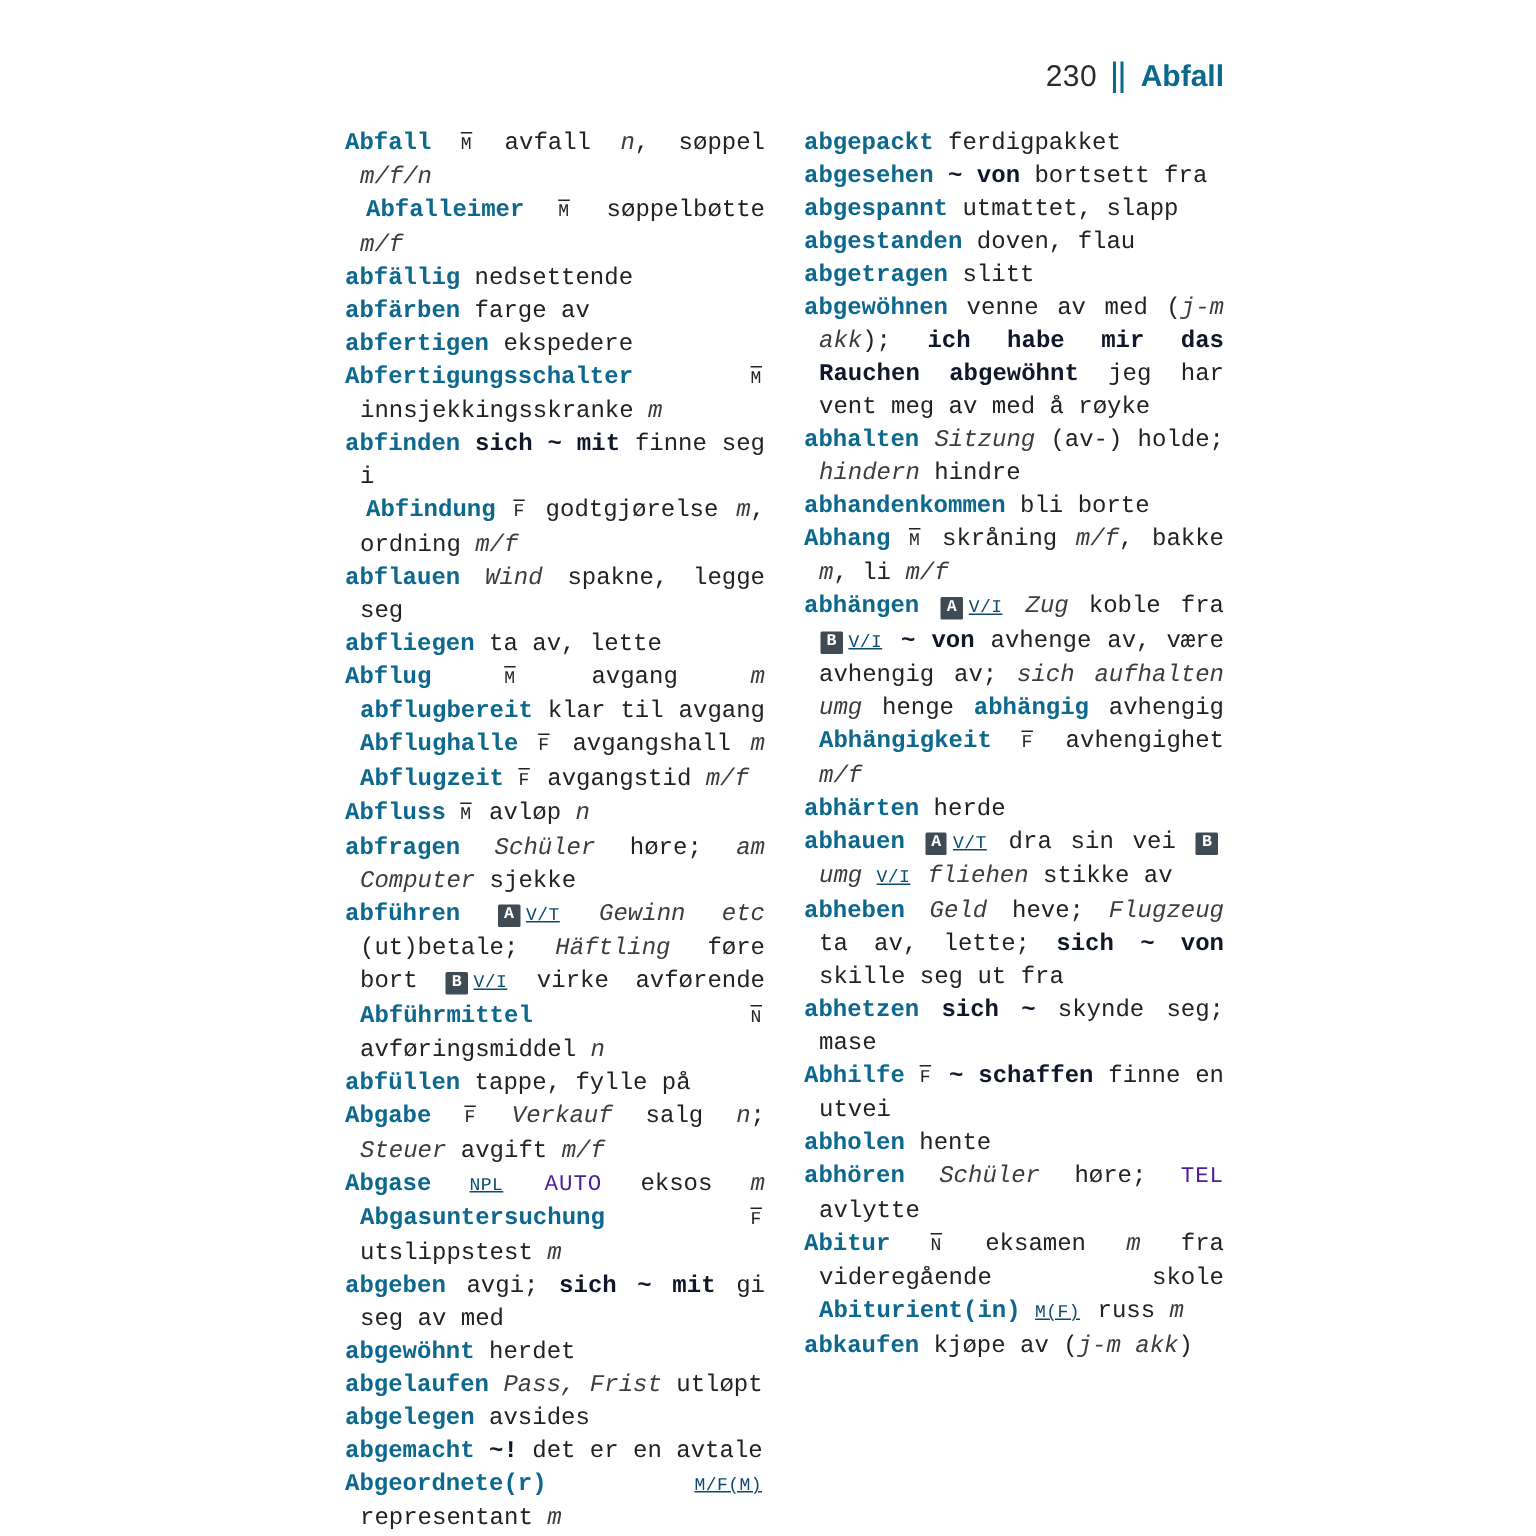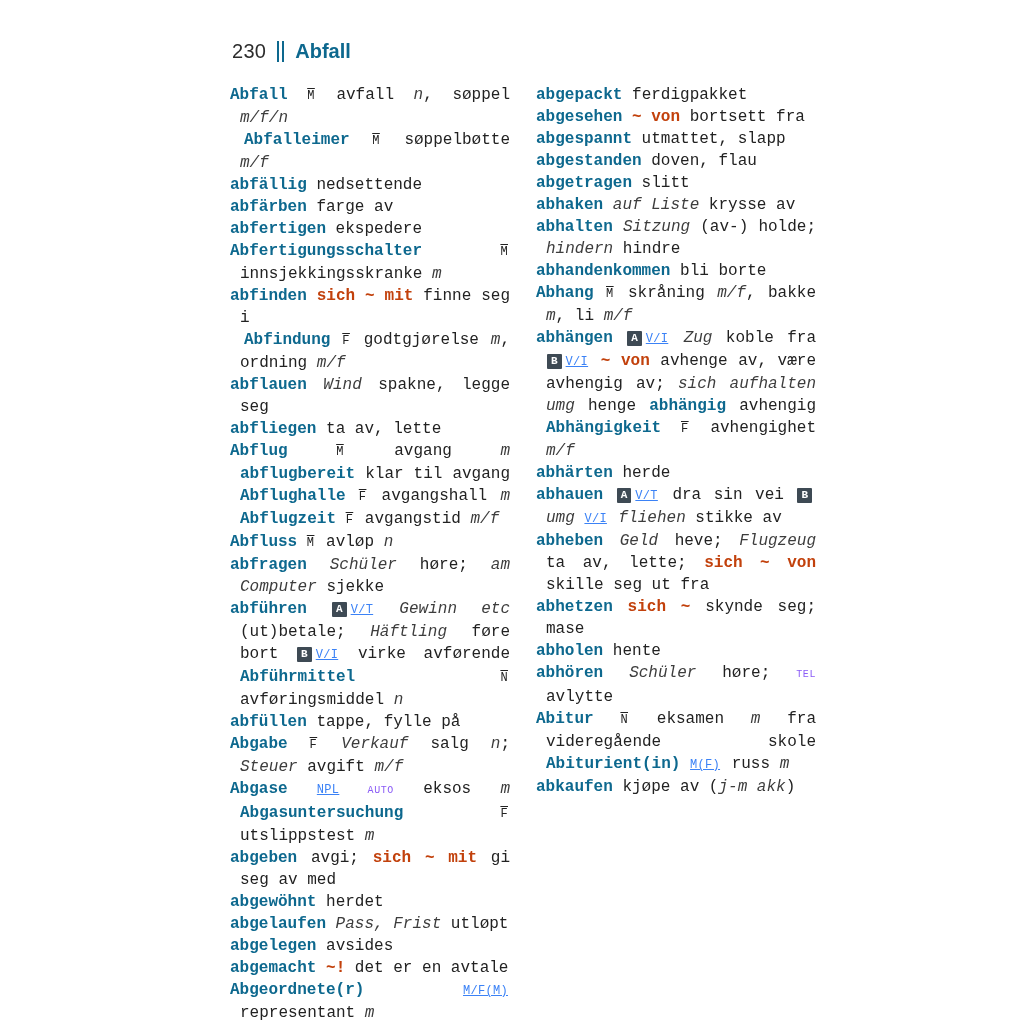--- a/index.html
+++ b/index.html
@@ -3,40 +3,40 @@
 <meta charset="utf-8">
 <style>
   :root { --accent:#0d688e; --box:#3e4a54; }
   * { box-sizing:border-box; }
   html,body { margin:0; padding:0; background:#ffffff; }
   .page {
     position:relative; width:1024px; height:1024px; background:#ffffff;
     font-family:"Liberation Sans", sans-serif; color:#1e1e1e; overflow:hidden;
   }
   .content { position:absolute; left:230px; top:40px; width:586px; }
-  .hdr { display:flex; align-items:center; gap:11px; margin:0 0 21px 2px; }
+  .hdr { display:flex; align-items:center; gap:11px; margin:0 0 21px 2px;justify-content:flex-end; }
   .pagenum { font-size:20px; color:#2c2c2c; letter-spacing:0.3px; }
   .dbar { width:7px; height:21px; border-left:2px solid var(--accent); border-right:2px solid var(--accent); }
   .guide { font-size:20px; font-weight:bold; color:var(--accent); }
   .columns { display:flex; gap:26px;font-family:Liberation Mono, monospace; }
   .col { width:280px; font-size:16px; line-height:22px; text-align:justify; hyphens:manual; }
   p.entry { margin:0; padding-left:10px; text-indent:-10px; }
   p.entry.sub { text-indent:4px; }
   .seg-h { color:var(--accent); font-weight:bold; }
-  .seg-b { font-weight:bold; color:#c2410c; }
+  .seg-b { font-weight:bold; color:#0f172a; }
   .seg-i { font-style:italic; color:#3d3d3d; }
   .seg-t { color:#222222; }
   .seg-o { font-size:12px; text-decoration:overline; letter-spacing:0.4px; margin:0 2px 0 0; color:#222; }
-  .seg-u { font-size:12px; text-decoration:underline; letter-spacing:0.3px; margin:0 2px 0 0; color:#3b82f6; }
+  .seg-u { font-size:12px; text-decoration:underline; letter-spacing:0.3px; margin:0 2px 0 0; color:#0c4a6e; }
   .seg-x {
     display:inline-block; background:var(--box); color:#ffffff; font-weight:bold;
     font-size:11px; line-height:13px; padding:1px 4px; margin:0 4px 0 1px;
     border-radius:1px; text-indent:0; vertical-align:1px;
   }
-  .seg-s { font-size:10px; color:#8b5cf6; letter-spacing:0.6px; }
+  .seg-s { font-size:15px; color:#4c1d95; letter-spacing:0.6px; }
 </style>
 </head>
 <body>
 
 <div class="page">
   <div class="content">
     <div class="hdr">
       <span class="pagenum">230</span>
       <span class="dbar"></span>
       <span class="guide">Abfall</span>
@@ -66,29 +66,30 @@
           <p class="entry"><span class="seg-h">abgelegen</span><span class="seg-t"> avsides</span></p>
           <p class="entry"><span class="seg-h">abgemacht</span><span class="seg-b"> ~!</span><span class="seg-t"> det er en avtale</span></p>
           <p class="entry"><span class="seg-h">Abgeordnete(r) </span><span class="seg-u">M/F(M)</span><span class="seg-t"> representant </span><span class="seg-i">m</span></p>
         </div>
       <div class="col" id="col-right">
           <p class="entry"><span class="seg-h">abgepackt</span><span class="seg-t"> ferdigpakket</span></p>
           <p class="entry"><span class="seg-h">abgesehen</span><span class="seg-b"> ~ von</span><span class="seg-t"> bortsett fra</span></p>
           <p class="entry"><span class="seg-h">abgespannt</span><span class="seg-t"> utmattet, slapp</span></p>
           <p class="entry"><span class="seg-h">abgestanden</span><span class="seg-t"> doven, flau</span></p>
           <p class="entry"><span class="seg-h">abgetragen</span><span class="seg-t"> slitt</span></p>
-          <p class="entry"><span class="seg-h">abhaken</span><span class="seg-i"> auf Liste</span><span class="seg-t"> krysse av</span></p>
+          <p class="entry"><span class="seg-h">abgewöhnen</span><span class="seg-t"> venne av med (</span><span class="seg-i">j-m akk</span><span class="seg-t">); </span><span class="seg-b">ich habe mir das Rauchen abgewöhnt</span><span class="seg-t"> jeg har vent meg av med å røyke</span></p>
           <p class="entry"><span class="seg-h">abhalten</span><span class="seg-i"> Sitzung</span><span class="seg-t"> (av-) holde; </span><span class="seg-i">hindern</span><span class="seg-t"> hindre</span></p>
           <p class="entry"><span class="seg-h">abhandenkommen</span><span class="seg-t"> bli borte</span></p>
           <p class="entry"><span class="seg-h">Abhang </span><span class="seg-o">M</span><span class="seg-t"> skråning </span><span class="seg-i">m/f</span><span class="seg-t">, bakke </span><span class="seg-i">m</span><span class="seg-t">, li </span><span class="seg-i">m/f</span></p>
           <p class="entry"><span class="seg-h">abhängen </span><span class="seg-x">A</span><span class="seg-u">V/I</span><span class="seg-i"> Zug</span><span class="seg-t"> koble fra </span><span class="seg-x">B</span><span class="seg-u">V/I</span><span class="seg-b"> ~ von</span><span class="seg-t"> avhenge av, være avhengig av; </span><span class="seg-i">sich aufhalten umg</span><span class="seg-t"> henge </span><span class="seg-h">abhängig</span><span class="seg-t"> avhengig </span><span class="seg-h">Abhängigkeit </span><span class="seg-o">F</span><span class="seg-t"> avhengighet </span><span class="seg-i">m/f</span></p>
           <p class="entry"><span class="seg-h">abhärten</span><span class="seg-t"> herde</span></p>
           <p class="entry"><span class="seg-h">abhauen </span><span class="seg-x">A</span><span class="seg-u">V/T</span><span class="seg-t"> dra sin vei </span><span class="seg-x">B</span><span class="seg-i"> umg </span><span class="seg-u">V/I</span><span class="seg-i"> fliehen</span><span class="seg-t"> stikke av</span></p>
           <p class="entry"><span class="seg-h">abheben</span><span class="seg-i"> Geld</span><span class="seg-t"> heve; </span><span class="seg-i">Flugzeug</span><span class="seg-t"> ta av, lette; </span><span class="seg-b">sich ~ von</span><span class="seg-t"> skille seg ut fra</span></p>
           <p class="entry"><span class="seg-h">abhetzen</span><span class="seg-b"> sich ~</span><span class="seg-t"> skynde seg; mase</span></p>
+          <p class="entry"><span class="seg-h">Abhilfe </span><span class="seg-o">F</span><span class="seg-b"> ~ schaffen</span><span class="seg-t"> finne en utvei</span></p>
           <p class="entry"><span class="seg-h">abholen</span><span class="seg-t"> hente</span></p>
           <p class="entry"><span class="seg-h">abhören</span><span class="seg-i"> Schüler</span><span class="seg-t"> høre; </span><span class="seg-s">TEL</span><span class="seg-t"> avlytte</span></p>
           <p class="entry"><span class="seg-h">Abitur </span><span class="seg-o">N</span><span class="seg-t"> eksamen </span><span class="seg-i">m</span><span class="seg-t"> fra videregående skole </span><span class="seg-h">Abiturient(in) </span><span class="seg-u">M(F)</span><span class="seg-t"> russ </span><span class="seg-i">m</span></p>
           <p class="entry"><span class="seg-h">abkaufen</span><span class="seg-t"> kjøpe av (</span><span class="seg-i">j-m akk</span><span class="seg-t">)</span></p>
         </div>
     </div>
   </div>
 </div>
 
 </body></html>

